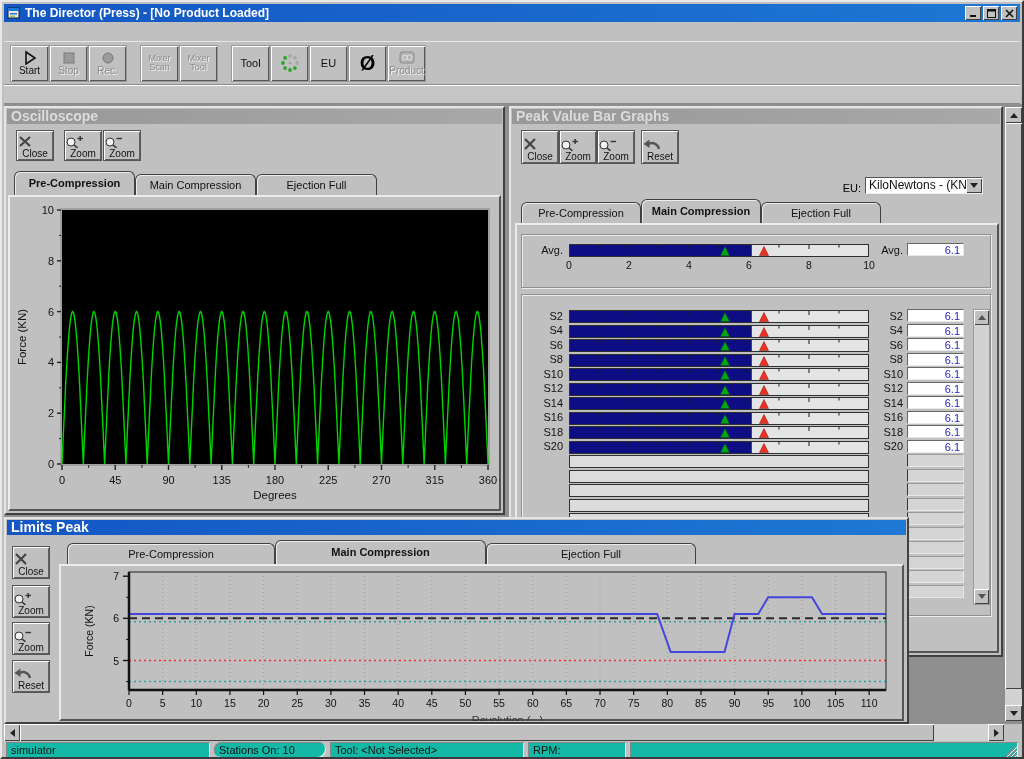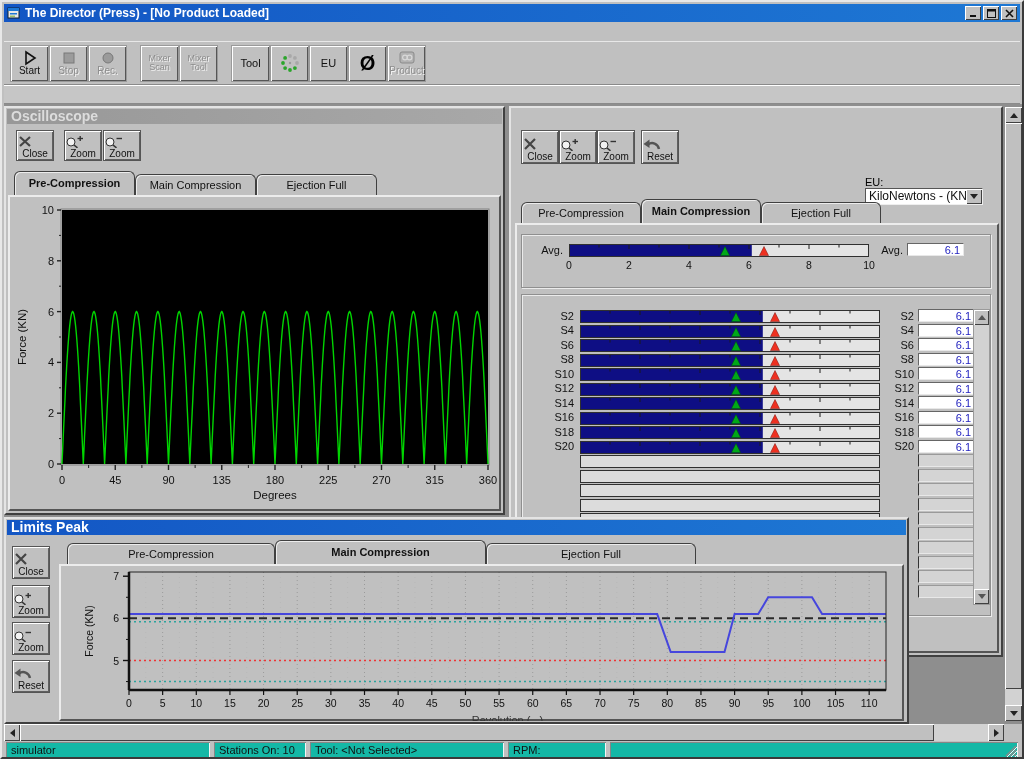--- a/index.html
+++ b/index.html
@@ -56,39 +56,39 @@
       box-shadow:inset 1px 1px 0 #ececec; position:relative; z-index:1; color:#111; }
   .tab.active { height:24px; line-height:23px; font-weight:bold; z-index:3; }
   .tabpanel { position:absolute; background:#c0c0c0; border:2px solid; border-color:#ececec #555 #555 #ececec; z-index:2; }
 
   
   #osc-win  { left:0; top:2px; width:501px; height:409px; z-index:10; }
   #osc-chart { position:absolute; left:6px; top:92px; }
 
   
   #peak-win { left:505px; top:2px; width:494px; height:551px; z-index:10; }
-  .eu-row { position:absolute; top:68px; height:18px; right:18px; display:flex; align-items:flex-start;flex-direction:column; }
+  .eu-row { position:absolute; top:68px; height:18px; right:18px; display:flex; align-items:flex-end; }
   .eu-label { font-size:11px; margin-right:4px; }
   .combo { width:118px; height:17px; background:#fff; border:1px solid; border-color:#555 #eee #eee #555;
       font-size:12px; line-height:15px; padding-left:3px; color:#111; display:flex; }
   .combo .cval { flex:1; white-space:nowrap; overflow:hidden; }
   .combo-btn { width:16px; height:15px; background:#c0c0c0; box-shadow:inset 1px 1px 0 #fff, inset -1px -1px 0 #404040;
       display:flex; align-items:center; justify-content:center; }
   .groupbox { position:absolute; border:1px solid #8f8f8f; box-shadow:1px 1px 0 #ebebeb, inset 1px 1px 0 #ebebeb; }
   .plab { width:48px; text-align:right; padding-right:6px; font-size:11px; color:#111; }
   .prlab { width:38px; text-align:right; padding-right:4px; font-size:11px; color:#111; }
   .pval { width:57px; height:13px; background:#fff; border:1px solid; border-color:#666 #e8e8e8 #e8e8e8 #666;
       font-size:11px; line-height:12px; text-align:right; padding-right:3px; color:#2424c0; }
   .pval.empty { background:#d4d4d4; border-color:#9a9a9a #e8e8e8 #e8e8e8 #333; color:transparent; }
   .prow { display:flex; align-items:center; height:13px; margin-bottom:1.5px; }
   .pbar { width:300px; height:13px; display:block; }
   #avg-row { position:absolute; left:10px; top:135px; display:flex; align-items:center; }
   #avg-scale { position:absolute; left:10px; top:151px; height:12px; width:470px; }
   #avg-scale span { position:absolute; width:20px; text-align:center; font-size:10.5px; color:#111; }
-  #peak-rows { position:absolute; left:10px; top:201px;padding-left:11px; }
+  #peak-rows { position:absolute; left:10px; top:201px; }
   .vscroll2 { position:absolute; left:462px; top:201px; width:17px; height:296px; background:#d2d2d2;
       border:1px solid #9a9a9a; }
   .sbtn { position:absolute; left:0; width:15px; height:15px; background:#c0c0c0;
       box-shadow:inset 1px 1px 0 #fff, inset -1px -1px 0 #404040; display:flex; align-items:center; justify-content:center; }
 
   
   #limits-win { left:0; top:413px; width:905px; height:207px; z-index:30; }
   #limits-chart { position:absolute; left:0; top:0; }
 
   
@@ -98,21 +98,21 @@
   .hscroll { position:absolute; left:2px; top:722px; width:1020px; height:17px; background:#d2d2d2; display:flex; }
   .hbtn { width:16px; height:17px; background:#c0c0c0; box-shadow:inset 1px 1px 0 #fff, inset -1px -1px 0 #404040;
       display:flex; align-items:center; justify-content:center; flex:none; }
   .hthumb { width:914px; height:17px; background:#c0c0c0; box-shadow:inset 1px 1px 0 #fff, inset -1px -1px 0 #404040; flex:none; }
   .htrack { flex:1; }
   .hcorner { width:20px; flex:none; background:#c0c0c0; }
   .statusbar { position:absolute; left:2px; top:739px; right:2px; height:18px; background:#c0c0c0;
       display:flex; align-items:center; padding:1px 2px; }
   .spanel { height:16px; background:#14b8a6; box-shadow:inset 1px 1px 0 #868686, inset -1px -1px 0 #f4f4f4;
       font-size:11px; line-height:16px; padding-left:5px; color:#111; margin-right:4px; white-space:nowrap; overflow:hidden; }
-  .sp1 { width:204px; } .sp2 { width:92px; } .sp3 { width:194px; } .sp4 { width:98px; }
+  .sp1 { width:204px; } .sp2 { width:112px;border-radius:8px; } .sp3 { width:194px; } .sp4 { width:98px; }
   .sfill { flex:1; margin-right:0; position:relative; }
   .grip { position:absolute; right:1px; bottom:1px; }
 </style>
 </head>
 <body>
 
 <div class="app">
 
   <div class="titlebar">
     <span class="appicon">
@@ -281,20 +281,21 @@
             <line x1="289.625" y1="265" x2="289.625" y2="268" stroke="#222"></line>
             <line x1="342.875" y1="265" x2="342.875" y2="268" stroke="#222"></line>
             <line x1="396.125" y1="265" x2="396.125" y2="268" stroke="#222"></line>
             <line x1="449.375" y1="265" x2="449.375" y2="268" stroke="#222"></line>
             <text x="263" y="299" font-size="11.5" text-anchor="middle" fill="#111" font-family="Liberation Sans, sans-serif">Degrees</text>
             <text x="14" y="137" font-size="11.5" text-anchor="middle" fill="#111" font-family="Liberation Sans, sans-serif" transform="rotate(-90 14 137)">Force (KN)</text>
           </svg></div>
     </div>
 
     <div class="win" id="peak-win">
+      <div class="ctitle"><span>Peak Value Bar Graphs</span></div>
       <button class="tbtn" style="left:10px; top:22px; height:34px;">
         <svg width="16" height="13">
             <path d="M3 1 L13 11 M13 1 L3 11" stroke="#444" stroke-width="2.2" fill="none"></path>
           </svg>
         <span class="lbl">Close</span>
       </button>
       <button class="tbtn" style="left:48px; top:22px; height:34px;">
         <svg width="20" height="14">
             <circle cx="6" cy="8" r="4" fill="#f2f2f2" stroke="#333"></circle>
             <line x1="9" y1="11" x2="12.5" y2="13.8" stroke="#333" stroke-width="1.6"></line>

